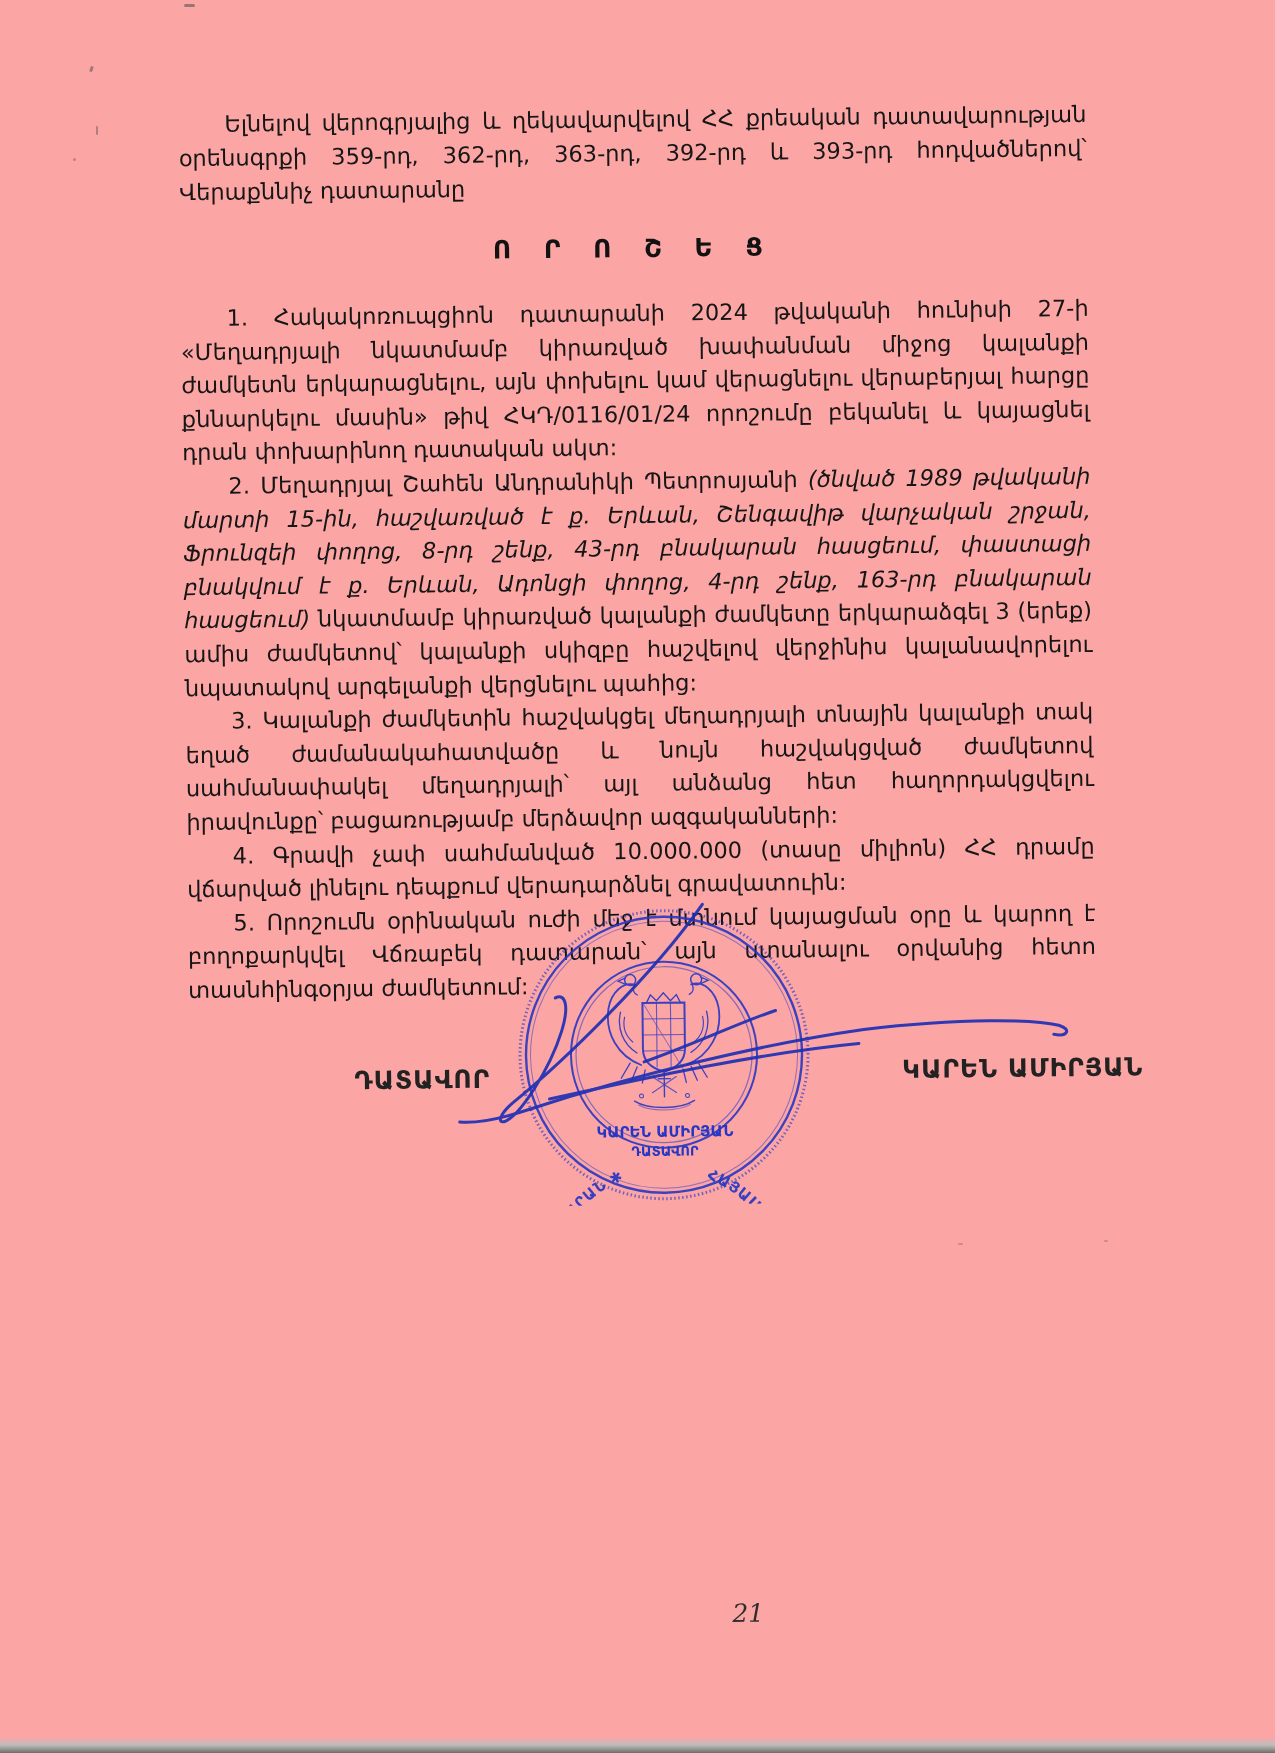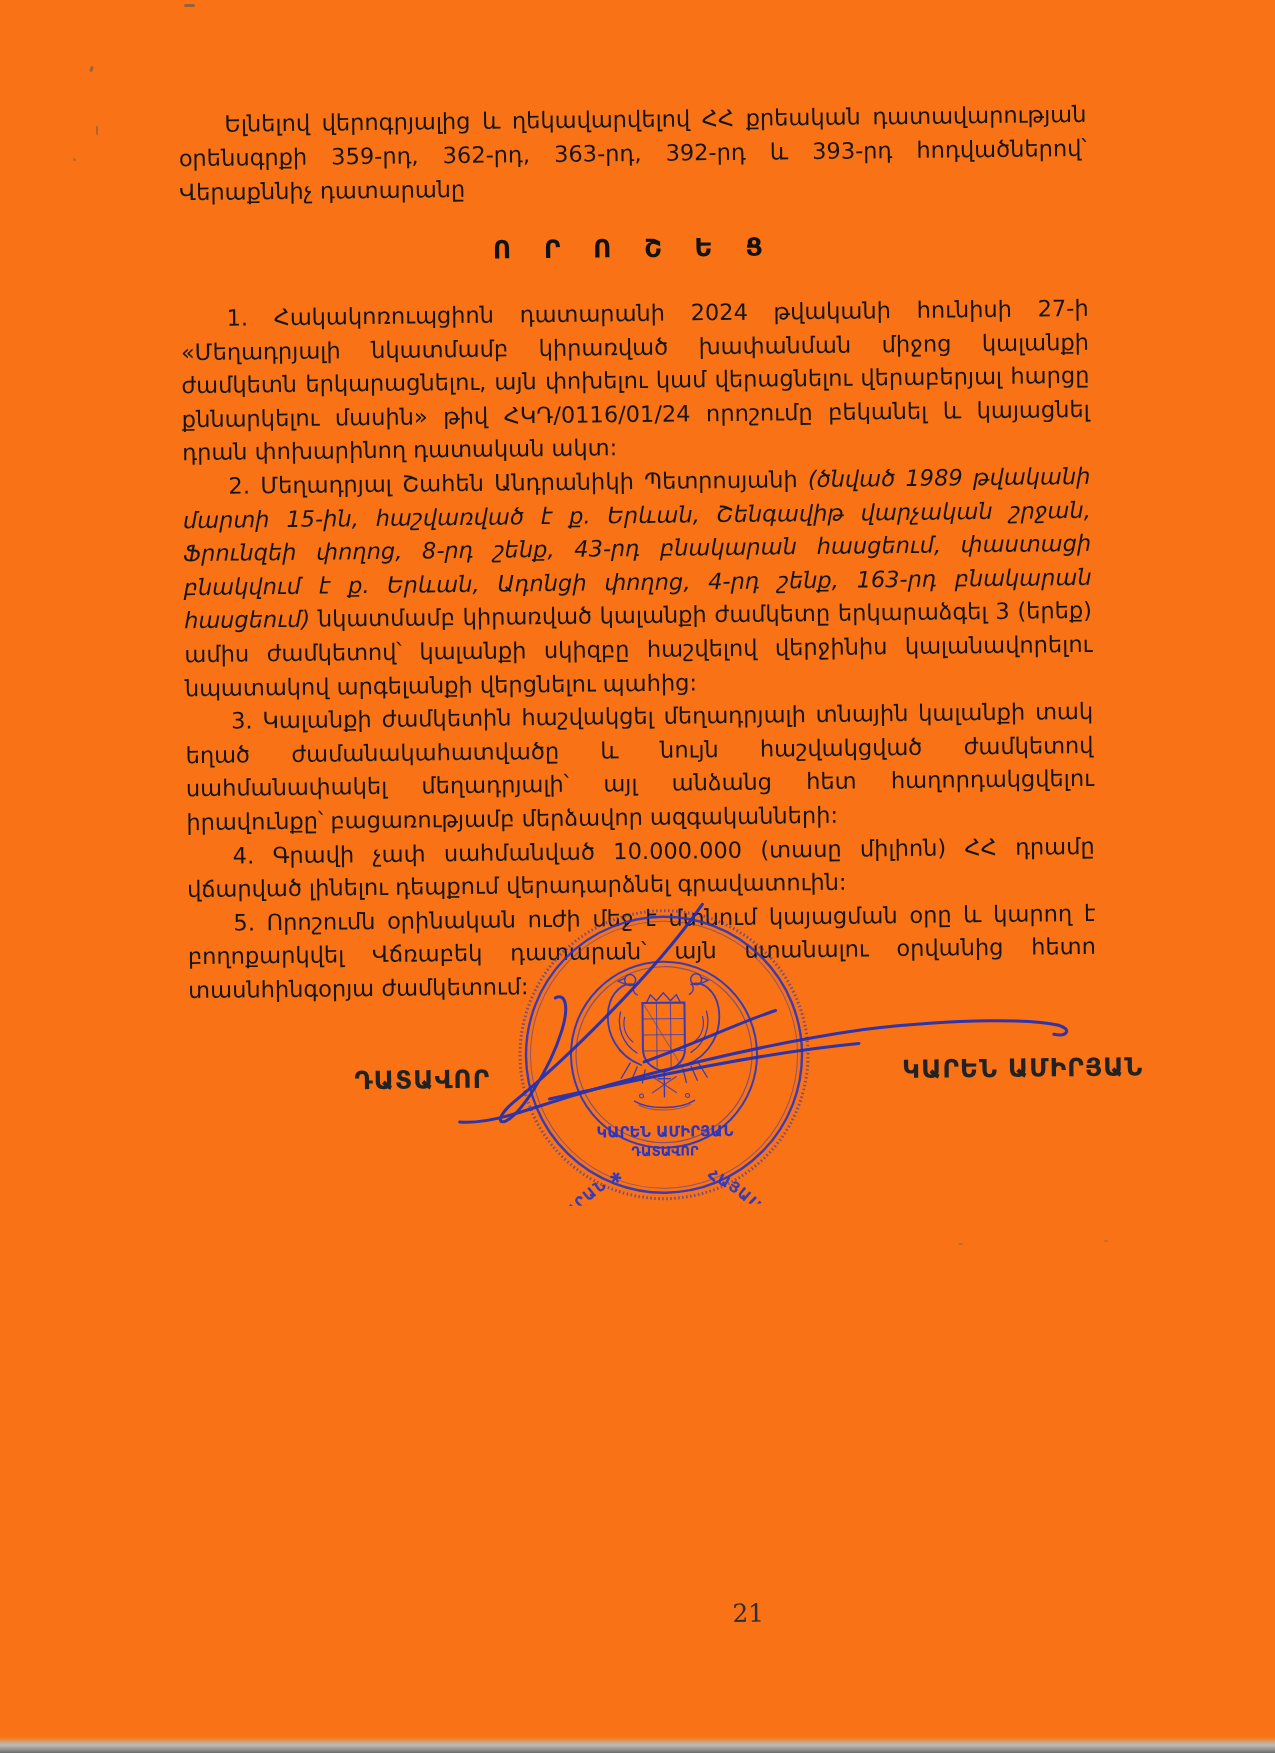--- a/index.html
+++ b/index.html
@@ -1,19 +1,19 @@
 <!DOCTYPE html>
 <html><head>
 <meta charset="utf-8">
 <style>
   html,body{margin:0;padding:0;background:#e8e8e6;}
   .page{
     position:relative;
     width:1275px;height:1753px;
-    background:#f97316;
+    background:#fca5a5;
     overflow:hidden;
     font-family:"DejaVu Sans",sans-serif;
     color:#161616;
   }
   .scan-rotate{
     position:absolute;left:0;top:0;width:1275px;height:1753px;
     transform:rotate(-0.65deg);
     transform-origin:50% 40%;
   }
   .textblock{
@@ -39,21 +39,21 @@
   }
   .judge-name{
     position:absolute;left:898px;top:1058px;
     font-size:25px;font-weight:600;letter-spacing:1px;color:#222;
     white-space:nowrap;
   }
   .seal-svg{position:absolute;left:510px;top:905px;}
   .signature-svg{position:absolute;left:430px;top:880px;}
   .page-number{
     position:absolute;left:722px;top:1600px;
-    font-family:"DejaVu Serif",serif;font-size:25px;color:#2e2e2e;
+    font-family:"DejaVu Serif",serif;font-size:25px;color:#2e2e2e;font-style:italic;
   }
   .bottom-strip{
     position:absolute;left:0;bottom:0;width:100%;height:16px;
     background:linear-gradient(180deg, rgba(200,200,198,0) 0%, #bdbdba 50%, #8f8f8c 80%, #6b6b68 100%);
   }
   .speck{position:absolute;background:#555;border-radius:2px;opacity:.55;}
   .s1{left:90px;top:66px;width:3px;height:6px;transform:rotate(20deg);}
   .s2{left:96px;top:126px;width:2px;height:9px;opacity:.45;}
   .s3{left:73px;top:158px;width:3px;height:3px;opacity:.4;}
   .s4{left:184px;top:4px;width:11px;height:3px;opacity:.6;}

